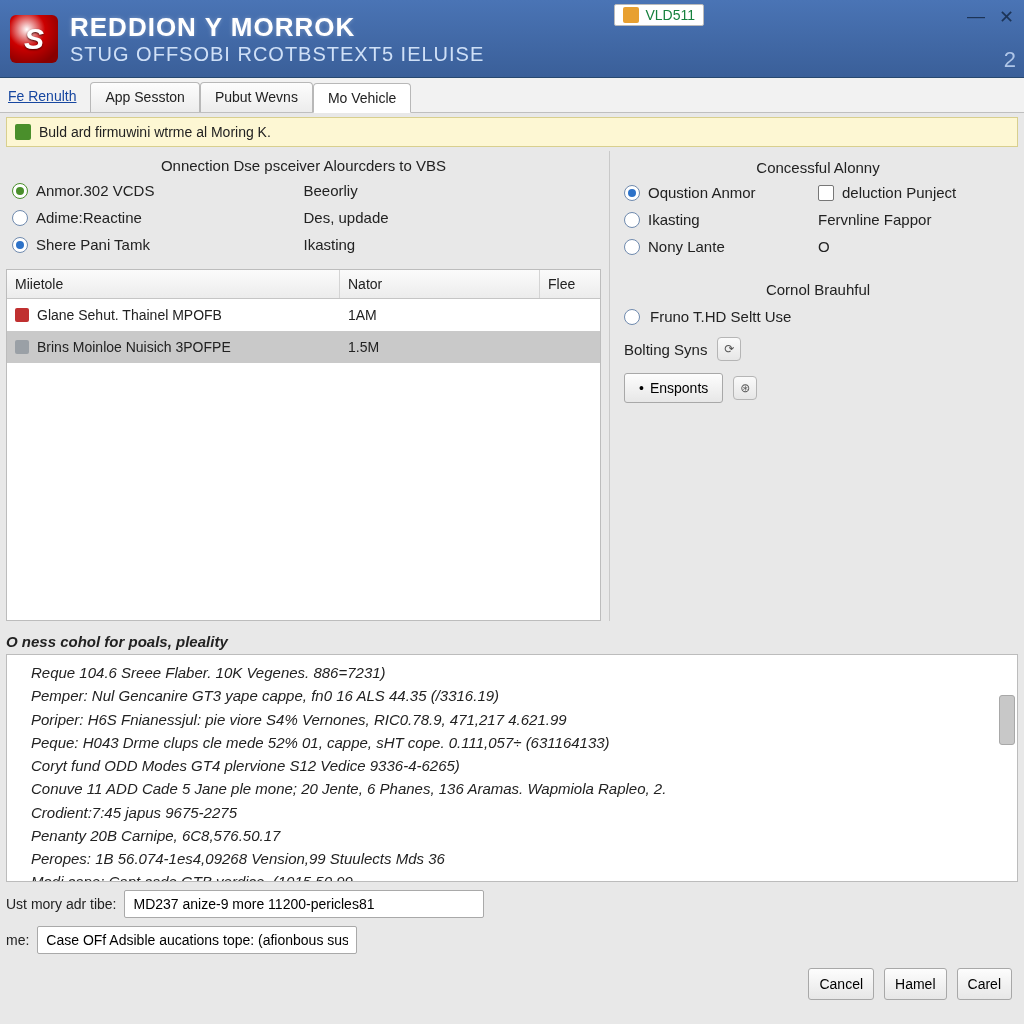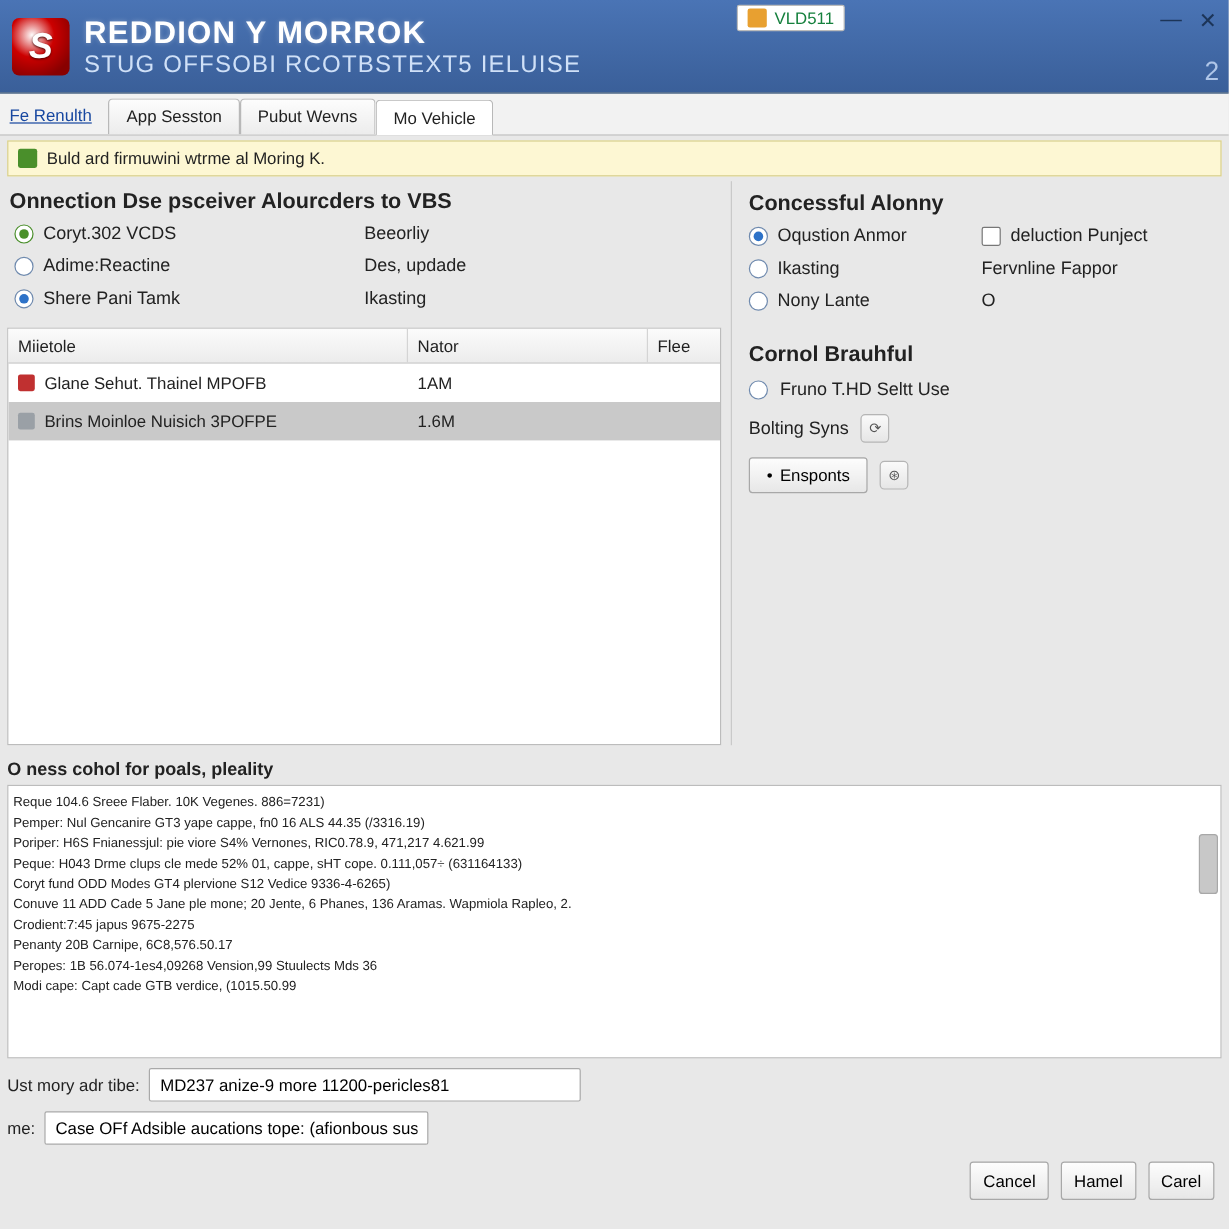--- a/index.html
+++ b/index.html
@@ -78,21 +78,21 @@
 
 .middle {
   display: flex;
   padding: 0 6px;
   gap: 6px;
   height: 470px;
 }
 .left-col { flex: 1.1; display: flex; flex-direction: column; gap: 6px; min-width: 0;}
 .right-col { width: 400px; display: flex; flex-direction: column; gap: 6px; }
 
-.group-title { font-weight: bold; font-size: 18px; padding: 6px 2px 4px 2px; }
+.group-title { font-weight: normal; font-size: 15px; padding: 6px 2px 4px 2px; text-align: center; }
 
 .options-grid {
   display: grid;
   grid-template-columns: 1fr 1fr;
   row-gap: 10px;
   padding: 4px 6px 10px 6px;
 }
 .opt { display: flex; align-items: center; gap: 8px; font-size: 15px; }
 .radio, .check {
   width: 16px; height: 16px; border-radius: 50%;
@@ -158,28 +158,29 @@
 .mini-btn {
   width: 24px; height: 24px;
   border: 1px solid #b5b5b5; border-radius: 4px;
   background: linear-gradient(#fafafa,#e6e6e6);
   display:inline-flex; align-items:center; justify-content:center;
   font-size: 12px; color:#555;
 }
 
 .log-area {
   margin: 8px 6px 0 6px;
+  font-style: italic;
 }
 .log-title { font-weight: bold; font-size: 15px; padding: 4px 0; }
 .log-box {
   background: #fff;
   border: 1px solid #bcbcbc;
   height: 228px;
-  padding: 6px 4px;
-  font-size: 11px;
+  padding: 6px 24px;
+  font-size: 15px;
   line-height: 1.55;
   overflow: auto;
   white-space: pre-wrap;
   position: relative;
 }
 .scroll-thumb {
   position:absolute; right:2px; top:40px; width:16px; height:50px;
   background:#c8c8c8; border-radius:3px; border:1px solid #a8a8a8;
 }
 
@@ -239,21 +240,21 @@
   <span>Buld ard firmuwini wtrme al Moring K.</span>
 </div>
 
 <div class="middle">
   <div class="left-col">
     <div>
       <div class="group-title">Onnection Dse psceiver Alourcders to VBS</div>
       <div class="options-grid">
         <div class="opt">
             <span class="radio green sel"></span>
-            <span>Coryt.302 VCDS</span>
+            <span>Anmor.302 VCDS</span>
           </div>
         <div class="opt">
             <span>Beeorliy</span>
           </div>
         <div class="opt">
             <span class="radio"></span>
             <span>Adime:Reactine</span>
           </div>
         <div class="opt">
             <span>Des, updade</span>
@@ -281,21 +282,21 @@
               <span>Glane Sehut. Thainel MPOFB</span>
             </div>
           <div class="col-nator">1AM</div>
           <div class="col-flee"></div>
         </div>
         <div class="lv-row selected">
           <div class="col-name">
               <span class="row-icon grey"></span>
               <span>Brins Moinloe Nuisich 3POFPE</span>
             </div>
-          <div class="col-nator">1.6M</div>
+          <div class="col-nator">1.5M</div>
           <div class="col-flee"></div>
         </div>
       </div>
     </div>
   </div>
 
   <div class="divider-v"></div>
 
   <div class="right-col">
     <div class="section">

